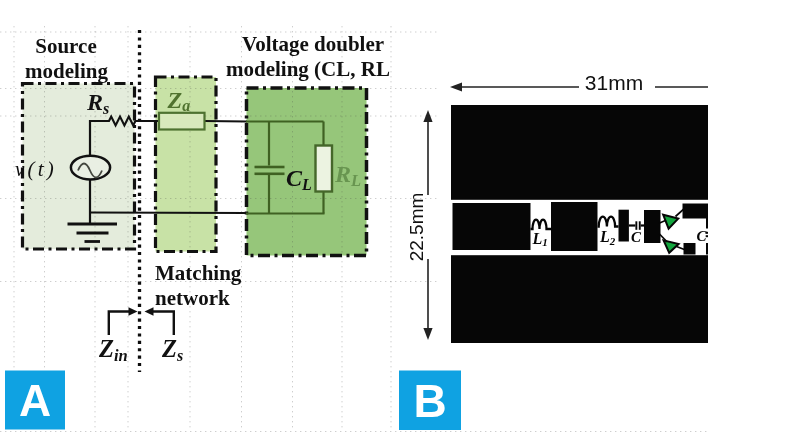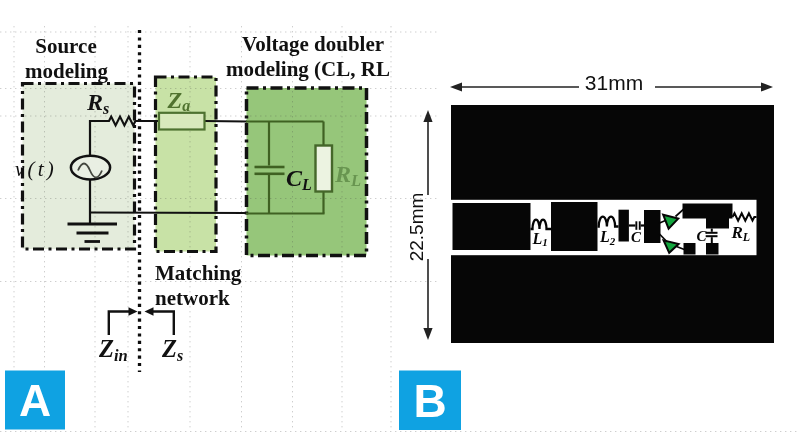--- a/index.html
+++ b/index.html
@@ -1,16 +1,16 @@
 <!DOCTYPE html>
 <html><head>
 <meta charset="utf-8">
 <style>
   html,body{margin:0;padding:0;background:#ffffff;}
-  #page{position:relative;width:800px;height:434px;overflow:hidden;background:#fff;}
+  #page{position:relative;width:708px;height:434px;overflow:hidden;background:#fff;}
   svg{display:block;}
   .ser{font-family:"Liberation Serif", serif;}
   .san{font-family:"Liberation Sans", sans-serif;}
 </style>
 </head>
 <body>
 <div id="page">
 <svg width="800" height="434" viewBox="0 0 800 434">
 
   <rect x="22.5" y="83.5" width="112" height="165.5" fill="#e4ecdc"></rect>

